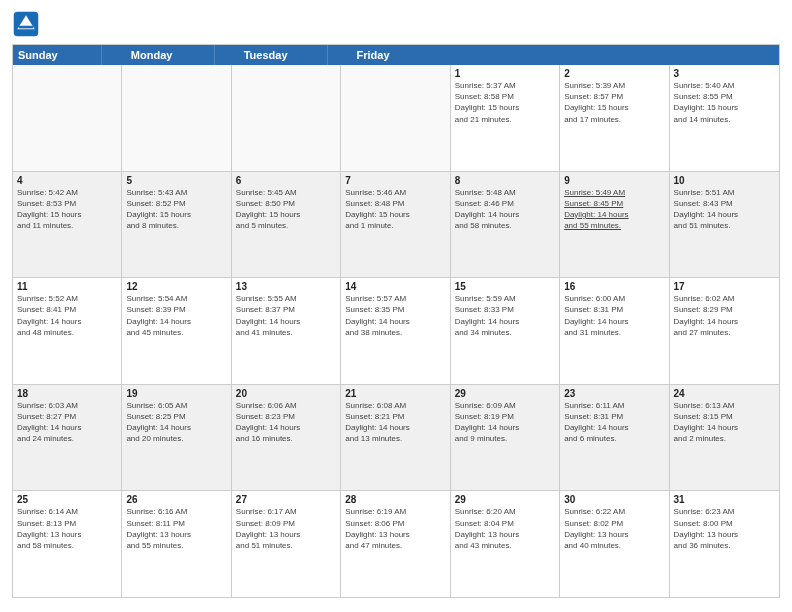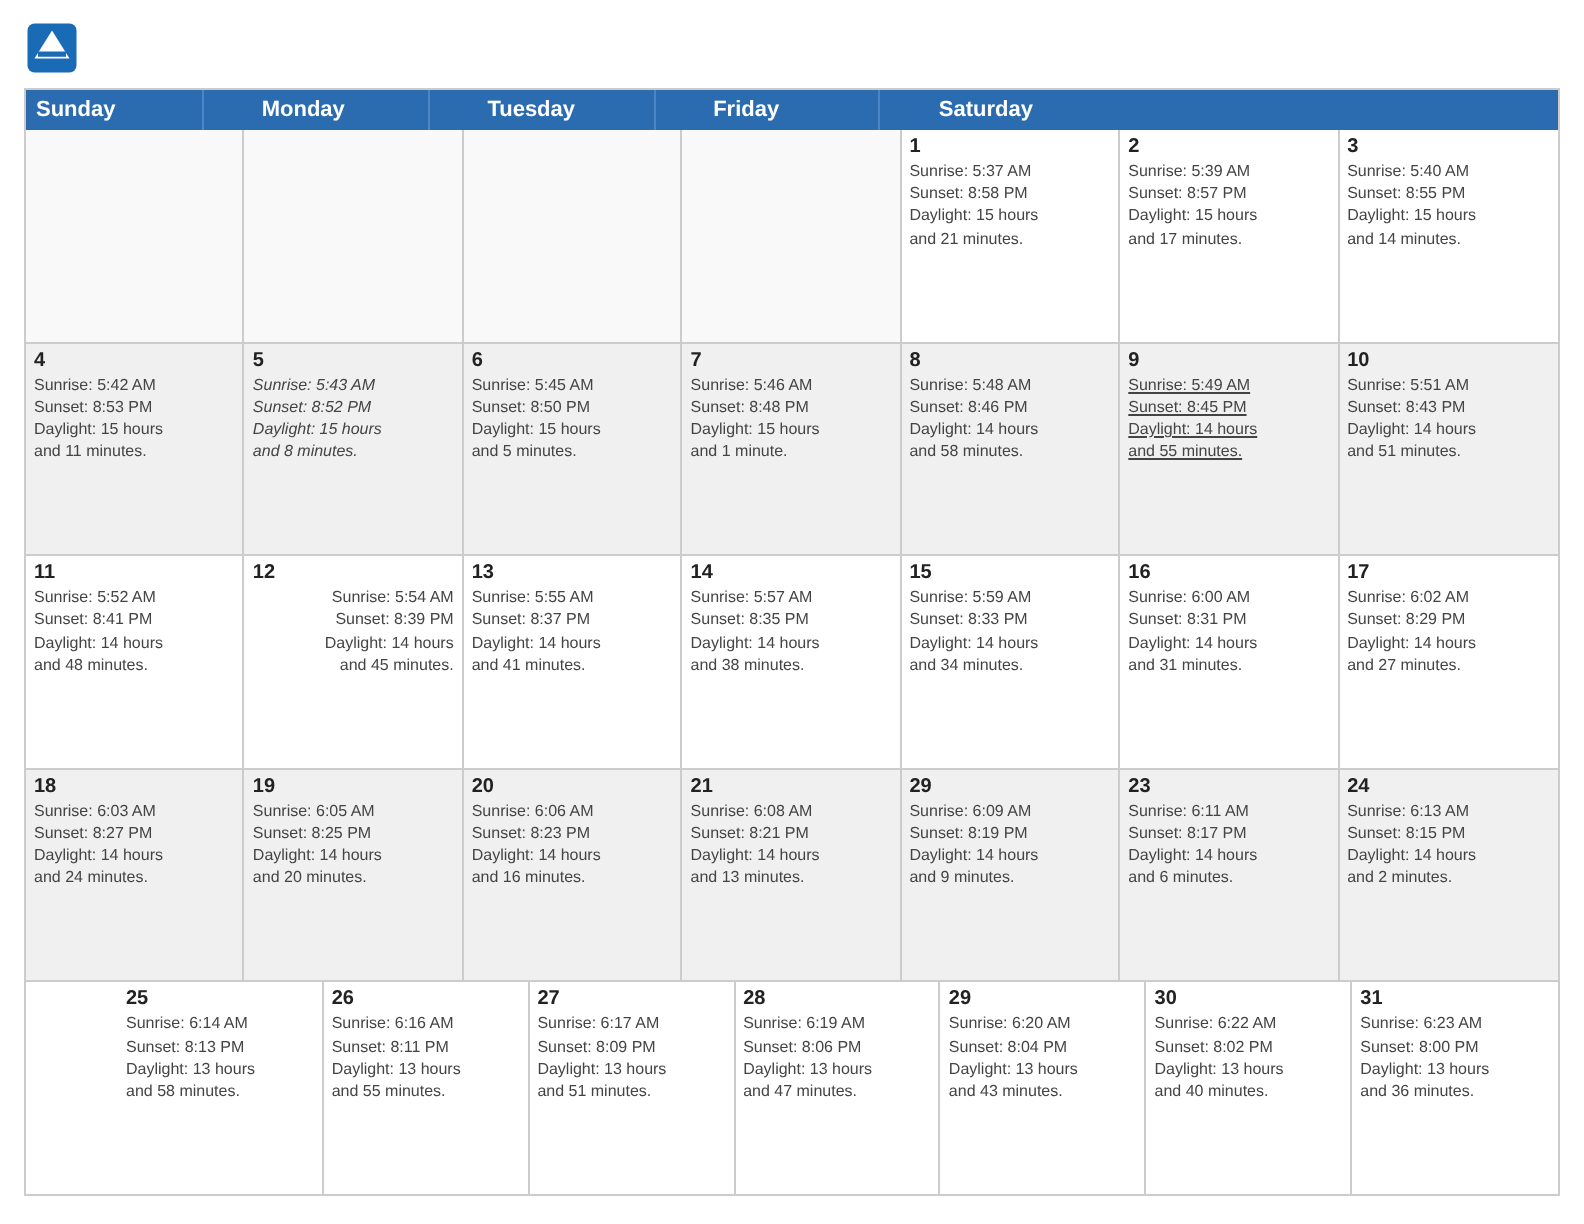--- a/index.html
+++ b/index.html
@@ -79,21 +79,21 @@
       flex: 1;
       display: flex;
       flex-direction: column;
     }
     .cal-row {
       display: grid;
       grid-template-columns: repeat(7, 1fr);
       flex: 1;
       border-bottom: 1px solid #ccc;
     }
-    .cal-row:last-child { border-bottom: none; margin-left: 46px; }
+    .cal-row:last-child { border-bottom: none; }
     .cal-cell {
       border-right: 1px solid #ccc;
       padding: 3px 4px;
       font-size: 8.5px;
       color: #333;
       background: #fff;
       vertical-align: top;
       overflow: hidden;
     }
     .cal-cell:last-child { border-right: none; }
@@ -138,21 +138,20 @@
       <div class="subtitle"></div>
     </div>
   </div>
 
   <div class="calendar">
     <div class="cal-header">
     <div class="cal-header-cell">Sunday</div>
         <div class="cal-header-cell">Monday</div>
         <div class="cal-header-cell">Tuesday</div>
         <div class="cal-header-cell">Friday</div>
-        <div class="cal-header-cell">Saturday</div>
       </div>
     <div class="cal-body">
     <div class="cal-row">
           <div class="cal-cell empty"></div>
           <div class="cal-cell empty"></div>
           <div class="cal-cell empty"></div>
           <div class="cal-cell empty"></div>
           <div class="cal-cell">
             <div class="day-num">1</div>
             <div class="day-info" style="white-space: pre-line;">Sunrise: 5:37 AM
@@ -178,21 +177,21 @@
         <div class="cal-row">
           <div class="cal-cell shaded">
             <div class="day-num">4</div>
             <div class="day-info" style="white-space: pre-line;">Sunrise: 5:42 AM
 Sunset: 8:53 PM
 Daylight: 15 hours
 and 11 minutes.</div>
           </div>
           <div class="cal-cell shaded">
             <div class="day-num">5</div>
-            <div class="day-info" style="white-space: pre-line; font-style: italic;">Sunrise: 5:43 AM
+            <div class="day-info" style="white-space: pre-line;">Sunrise: 5:43 AM
 Sunset: 8:52 PM
 Daylight: 15 hours
 and 8 minutes.</div>
           </div>
           <div class="cal-cell shaded">
             <div class="day-num">6</div>
             <div class="day-info" style="white-space: pre-line;">Sunrise: 5:45 AM
 Sunset: 8:50 PM
 Daylight: 15 hours
 and 5 minutes.</div>
@@ -229,21 +228,21 @@
         <div class="cal-row">
           <div class="cal-cell">
             <div class="day-num">11</div>
             <div class="day-info" style="white-space: pre-line;">Sunrise: 5:52 AM
 Sunset: 8:41 PM
 Daylight: 14 hours
 and 48 minutes.</div>
           </div>
           <div class="cal-cell">
             <div class="day-num">12</div>
-            <div class="day-info" style="white-space: pre-line; text-align: right;">Sunrise: 5:54 AM
+            <div class="day-info" style="white-space: pre-line;">Sunrise: 5:54 AM
 Sunset: 8:39 PM
 Daylight: 14 hours
 and 45 minutes.</div>
           </div>
           <div class="cal-cell">
             <div class="day-num">13</div>
             <div class="day-info" style="white-space: pre-line;">Sunrise: 5:55 AM
 Sunset: 8:37 PM
 Daylight: 14 hours
 and 41 minutes.</div>
@@ -309,21 +308,21 @@
           <div class="cal-cell shaded">
             <div class="day-num">29</div>
             <div class="day-info" style="white-space: pre-line;">Sunrise: 6:09 AM
 Sunset: 8:19 PM
 Daylight: 14 hours
 and 9 minutes.</div>
           </div>
           <div class="cal-cell shaded">
             <div class="day-num">23</div>
             <div class="day-info" style="white-space: pre-line;">Sunrise: 6:11 AM
-Sunset: 8:17 PM
+Sunset: 8:31 PM
 Daylight: 14 hours
 and 6 minutes.</div>
           </div>
           <div class="cal-cell shaded">
             <div class="day-num">24</div>
             <div class="day-info" style="white-space: pre-line;">Sunrise: 6:13 AM
 Sunset: 8:15 PM
 Daylight: 14 hours
 and 2 minutes.</div>
           </div>

